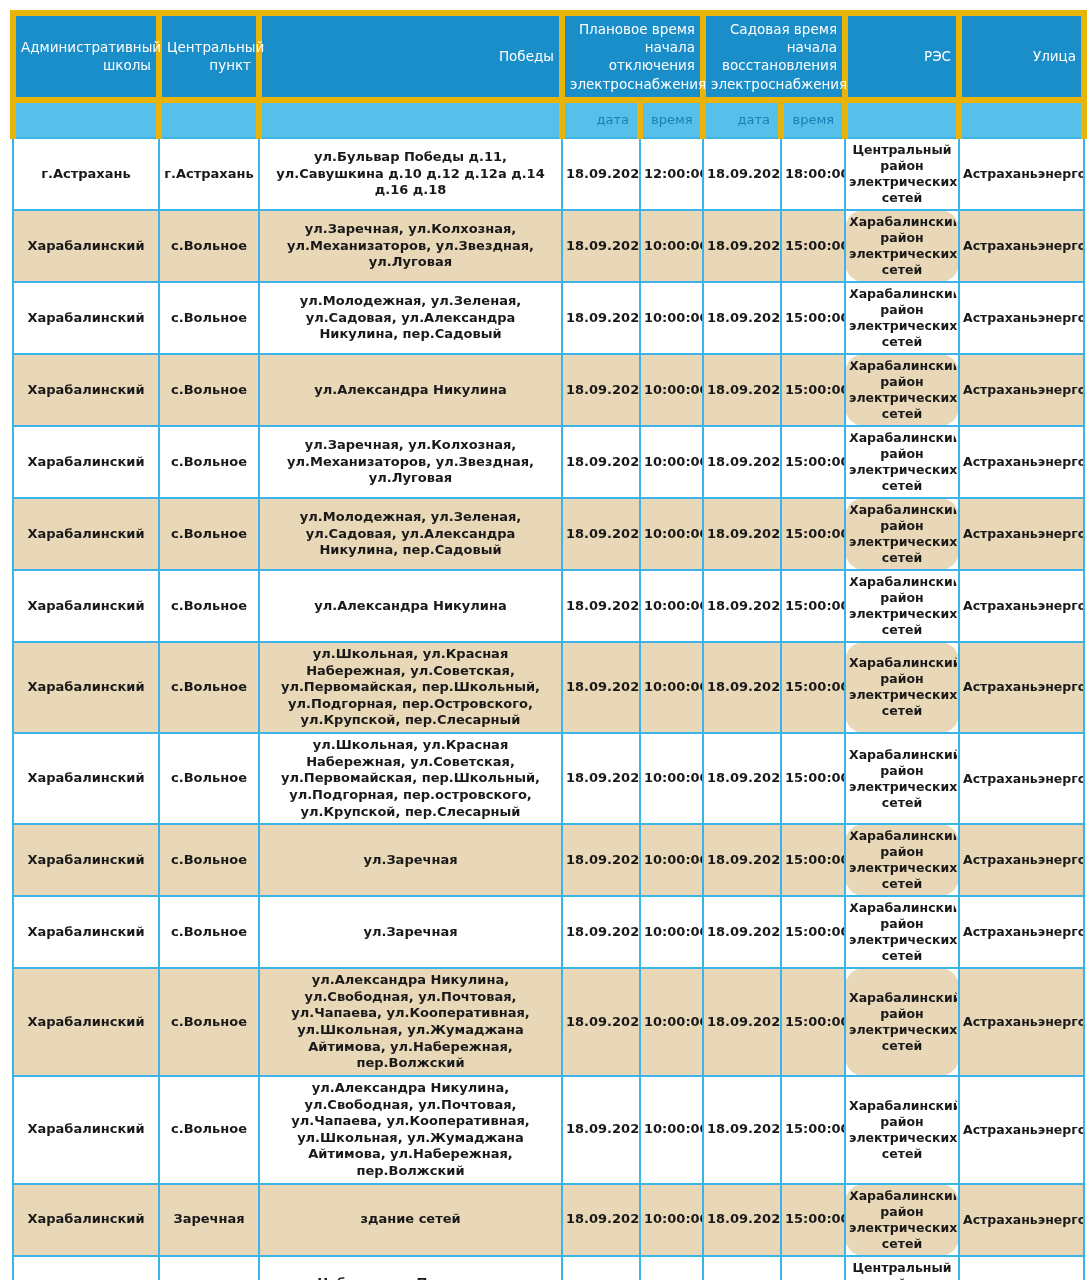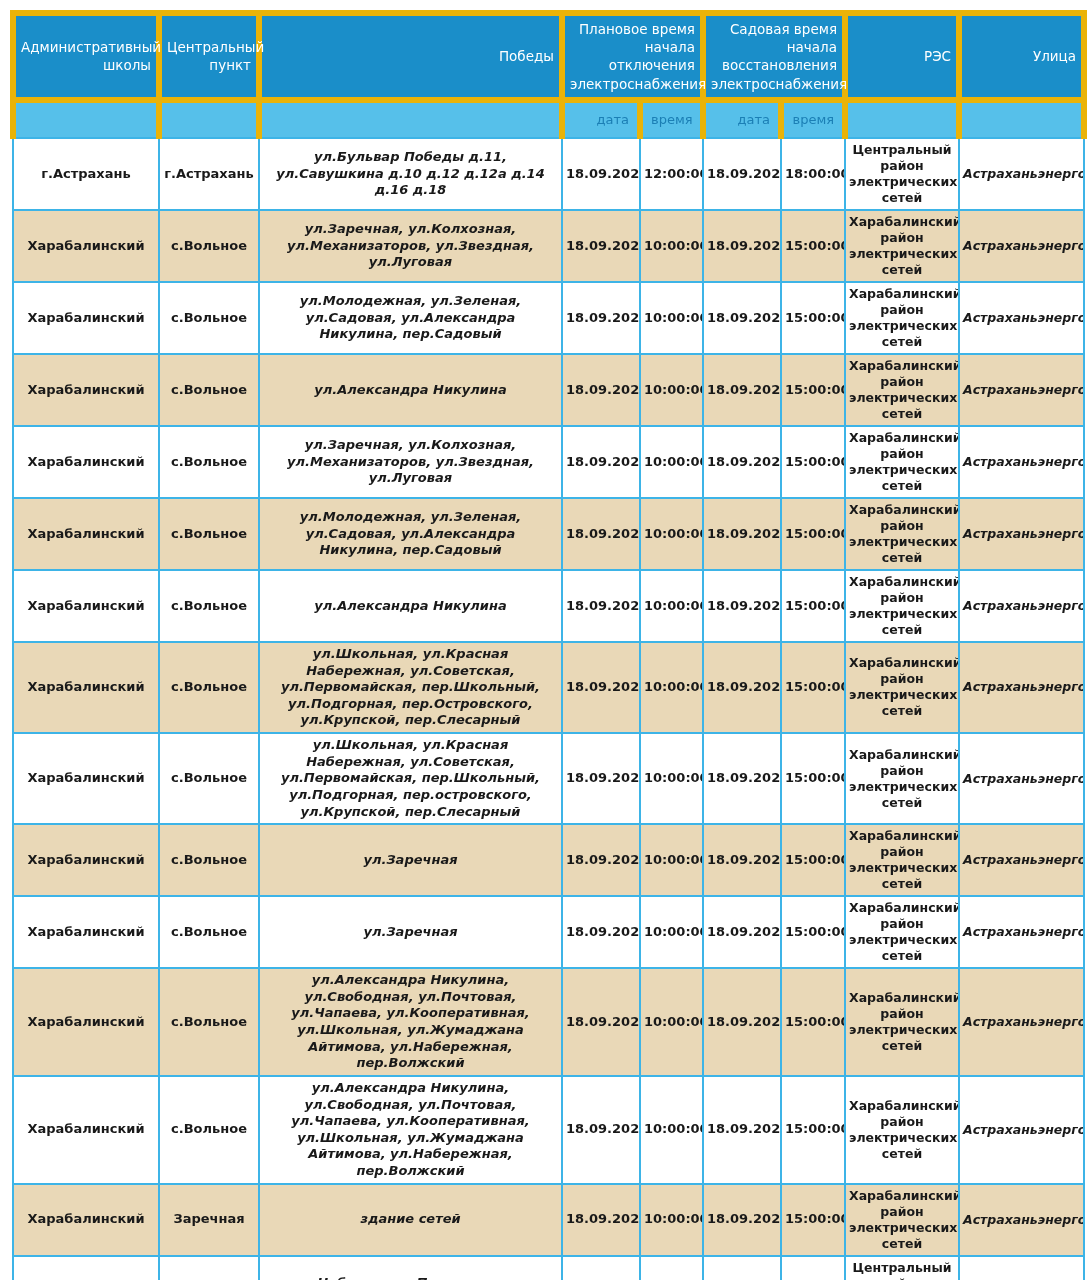--- a/index.html
+++ b/index.html
@@ -51,23 +51,23 @@
     font-size: 13px;
     font-weight: 600;
     line-height: 1.28;
     text-align: center;
     vertical-align: middle;
     padding: 3px 3px;
     overflow: hidden;
   }
   tbody tr { height: 72px; }
   tbody tr:nth-child(even) td { background: #e9d8b7; }
-  tbody td.cell-res    { font-size: 12.5px; }
-  tbody td.cell-branch { font-size: 12.5px; white-space: nowrap; font-style: italic; }
-  tbody td.cell-street { padding: 3px 8px; font-style: italic; }
+  tbody td.cell-res    { font-size: 12.5px; border-radius: 19px; }
+  tbody td.cell-branch { font-size: 12.5px; white-space: nowrap; }
+  tbody td.cell-street { padding: 3px 8px; }
 </style>
 </head>
 <body>
 
 <table class="outage">
   <colgroup>
     <col style="width:146px">
     <col style="width:100px">
     <col style="width:303px">
     <col style="width:78px">

